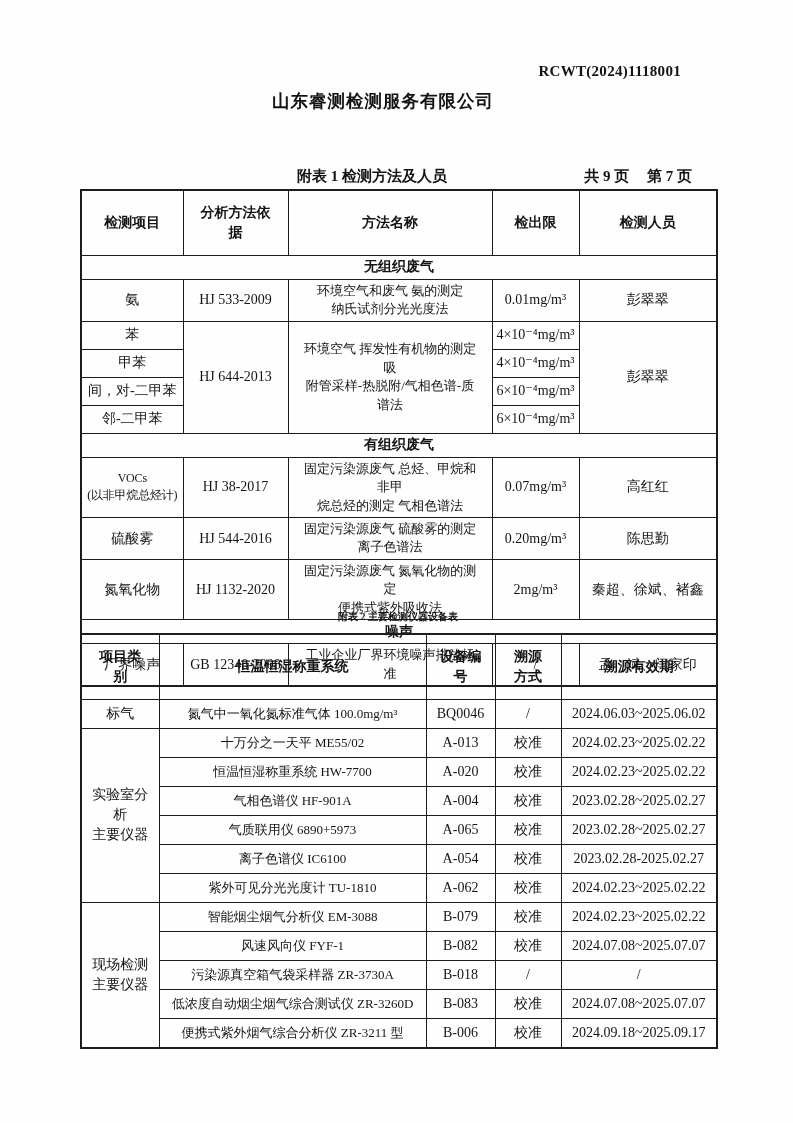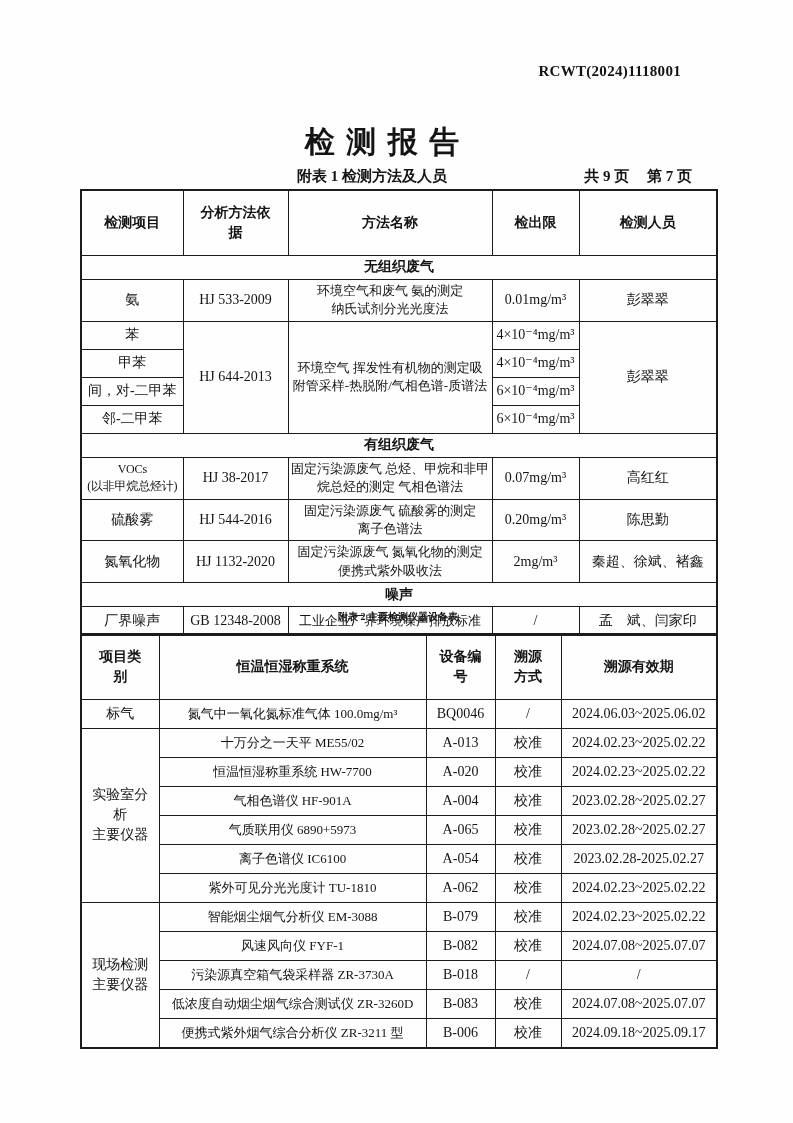--- a/index.html
+++ b/index.html
@@ -87,38 +87,38 @@
     line-height: 1.42;
     white-space: pre-line;
     overflow: hidden;
   }
   table { border: 2px solid #1c1c1c; }
   th { font-weight: bold; height: 24px; padding: 12px; }
   #table1 td { height: 21px; }
   #table2 td { height: 22px; padding: 3px 4px; }
   td.sec { font-weight: bold; height: 17px; padding: 1px; }
   td.tight { font-size: 12px; letter-spacing: -0.2px; margin-left: 12px; }
-  td.mt { font-size: 13px; padding: 2px 2px; }
+  td.mt { font-size: 13px; padding: 2px 15px; }
   td.nm { font-size: 13px; }
   .t2-caption {
     position: absolute;
     top: 610px;
     left: 80px;
     width: 636px;
     text-align: center;
     font-size: 10px;
     font-weight: bold;
   }
 </style>
 </head>
 <body>
 
 <div class="page">
   <div class="report-no">RCWT(2024)1118001</div>
-  <div class="title">检 测 报 告</div>
+  <div class="company">山东睿测检测服务有限公司</div>
 
   <div class="caption-row">
     <span class="t1-caption">附表 1 检测方法及人员</span>
     <span class="page-info">
       <span>共 9 页</span>
       <span>第 7 页</span>
     </span>
   </div>
 
   <table id="table1">

